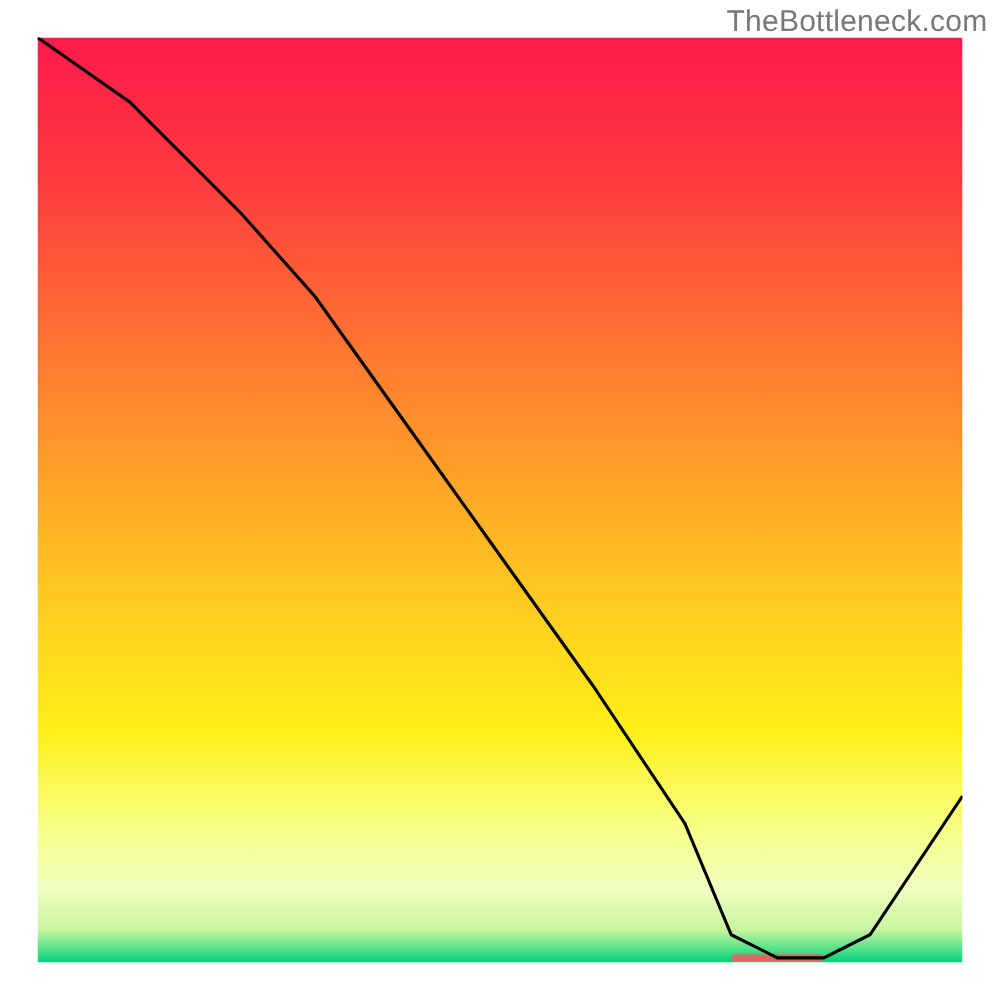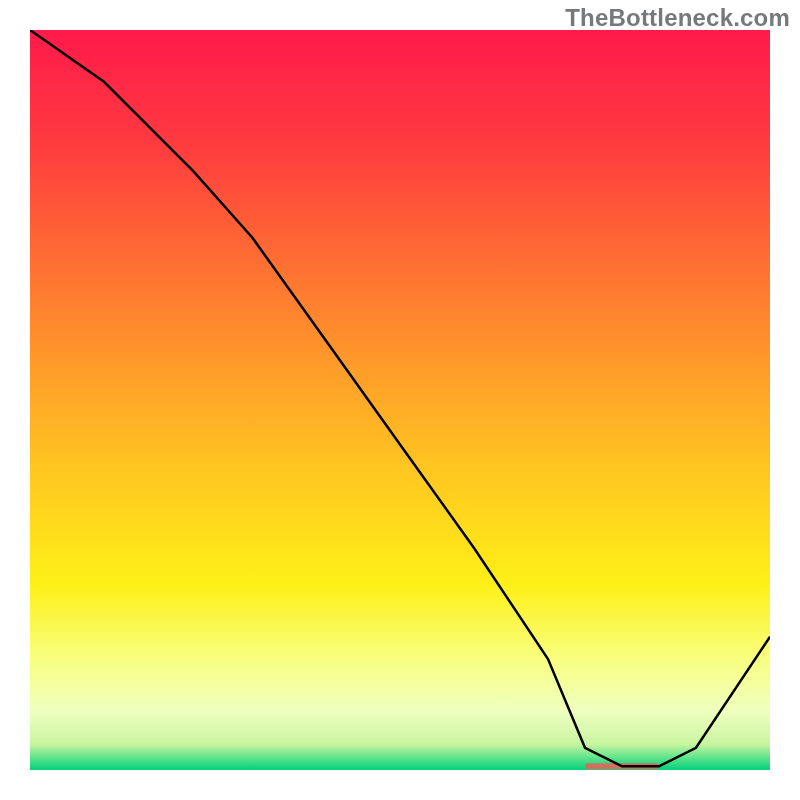--- a/index.html
+++ b/index.html
@@ -13,21 +13,21 @@
   .wrap {
     position: relative;
     width: 800px;
     height: 800px;
   }
   .attribution {
     position: absolute;
     top: 4px;
     right: 10px;
     font-size: 24px;
-    font-weight: 700;
+    font-weight: 400;
     color: #76787a;
     letter-spacing: 0.2px;
   }
   svg.chart {
     position: absolute;
     top: 30px;
     left: 30px;
     width: 740px;
     height: 740px;
   }

